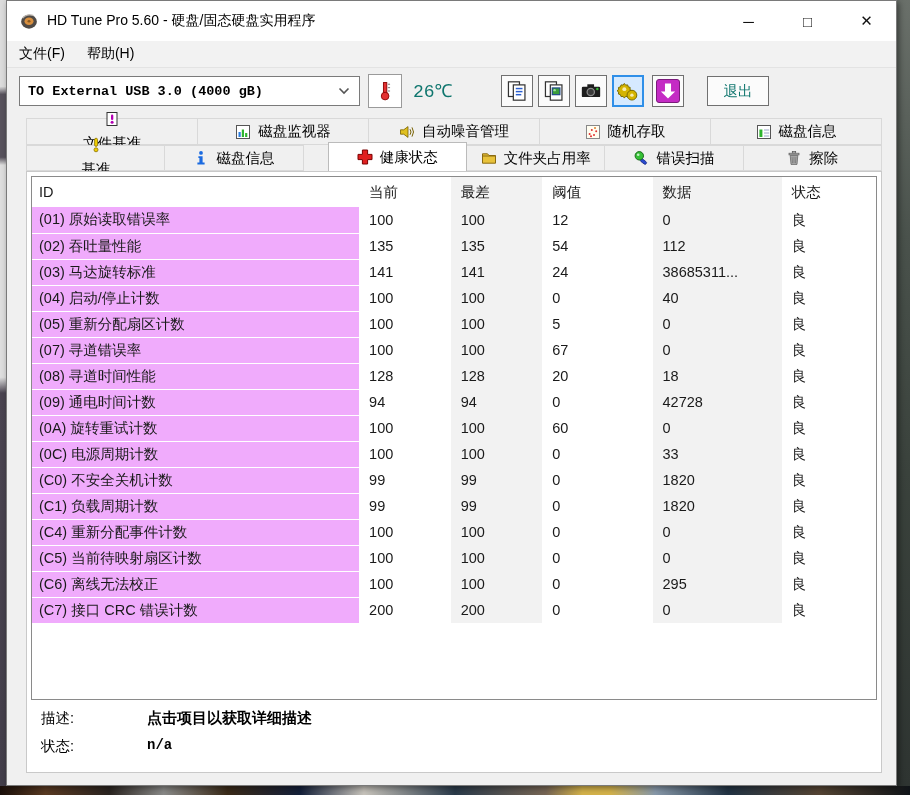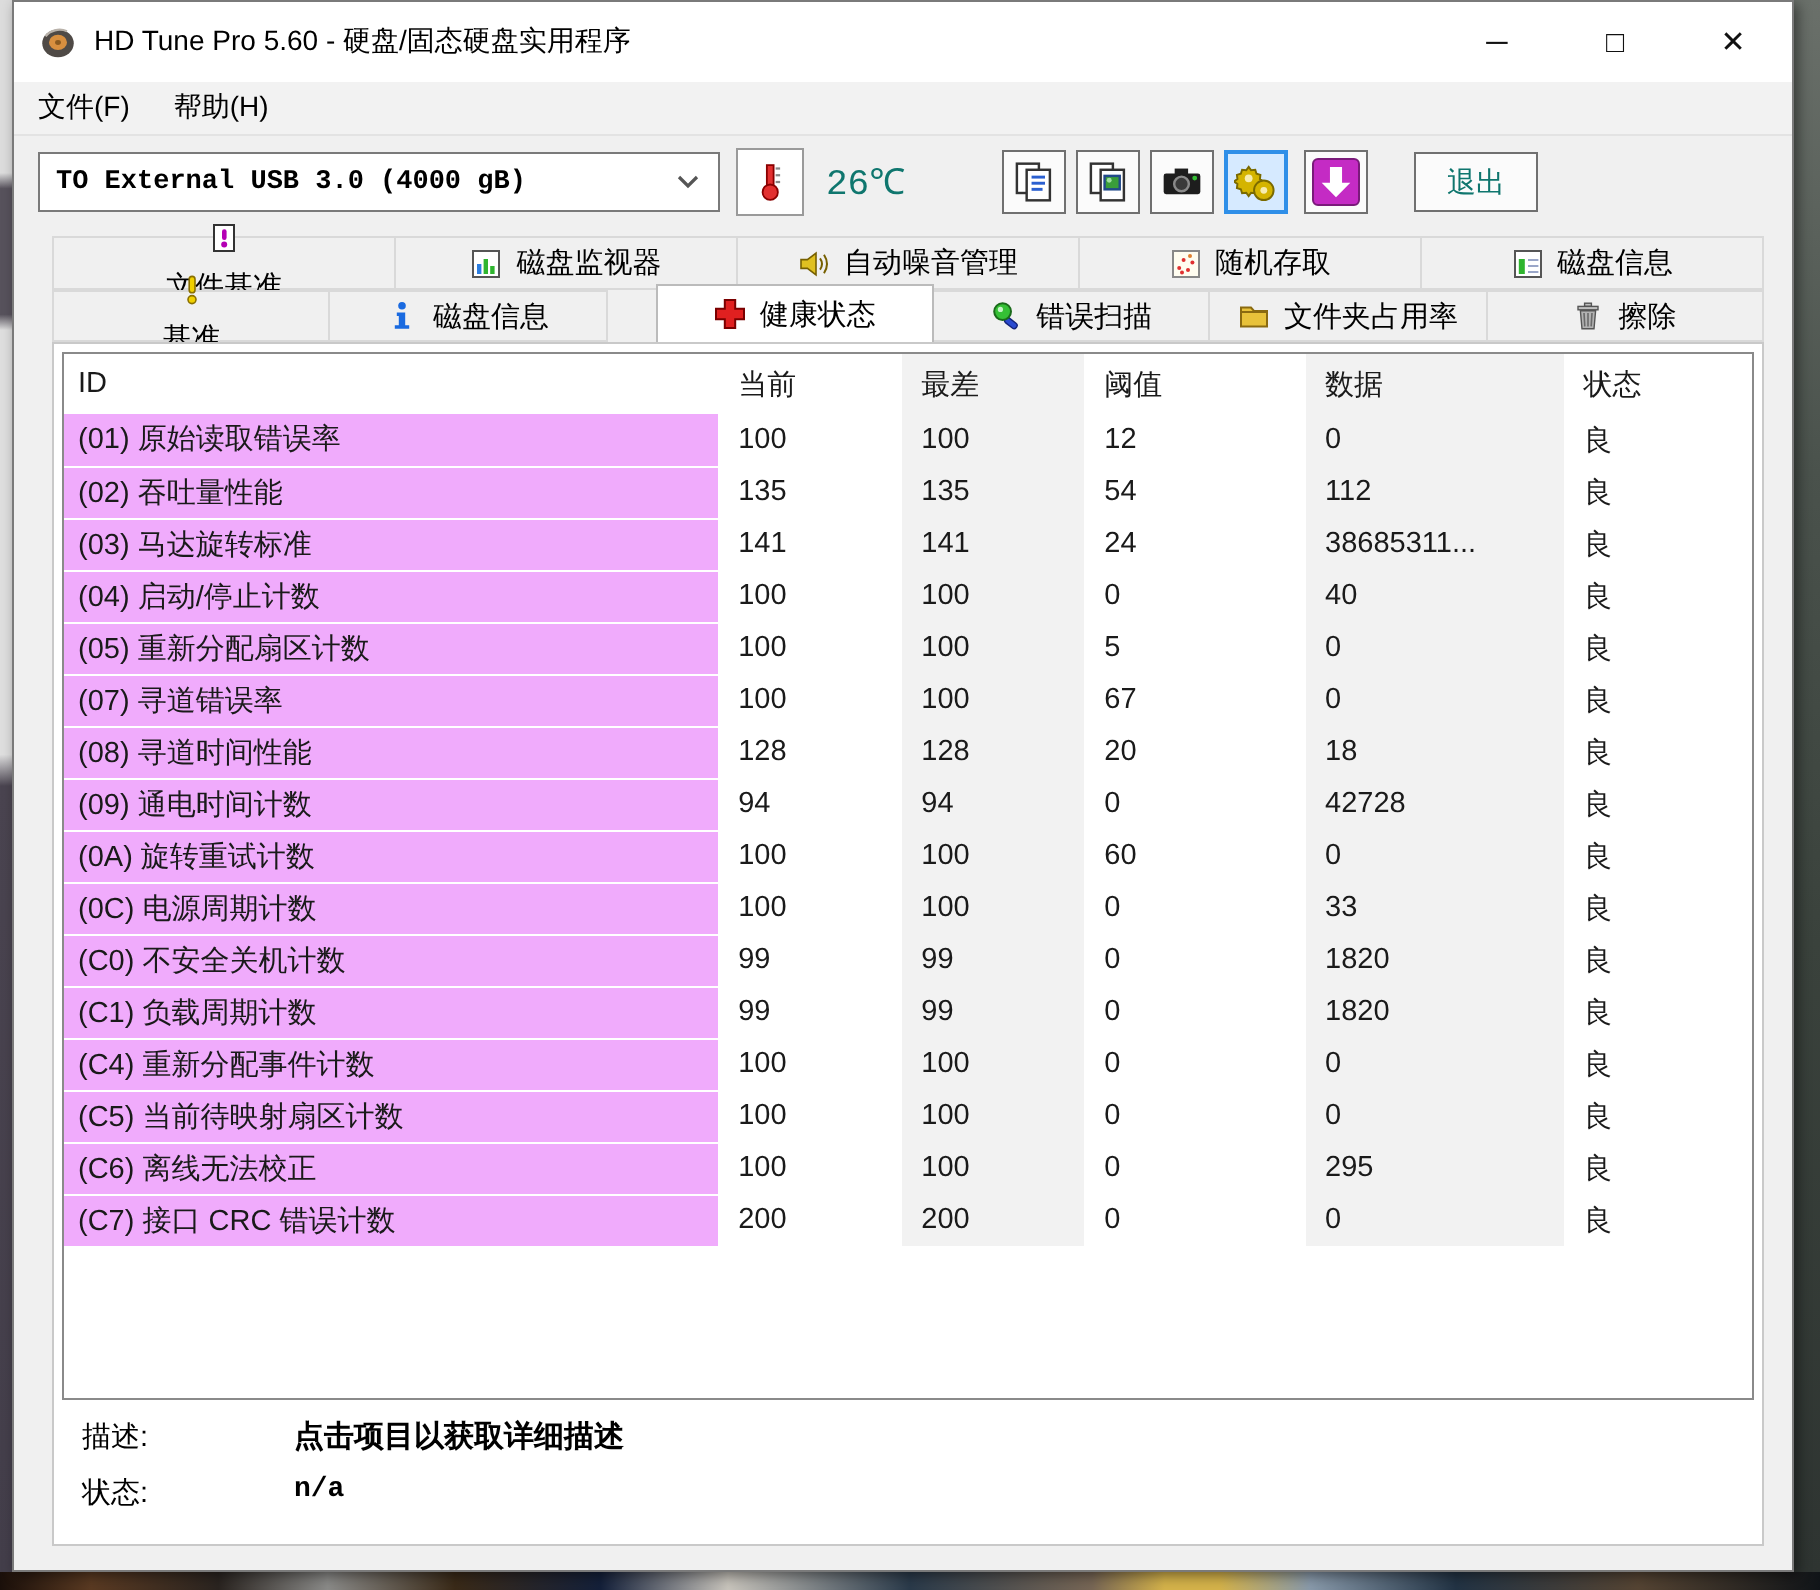--- a/index.html
+++ b/index.html
@@ -232,32 +232,32 @@
       <span>磁盘信息</span>
     </div>
     <div class="tab selected">
       <svg viewBox="0 0 16 16">
         <path d="M5.4 1h5.2v4.4H15v5.2h-4.4V15H5.4v-4.4H1V5.4h4.4z" fill="#e02020" stroke="#7a0000" stroke-width="1"></path>
       </svg>
       <span>健康状态</span>
     </div>
     <div class="tab">
       <svg viewBox="0 0 16 16">
+        <path d="M1.5 3.8h5l1.5 1.7h6.5V13.2h-13z" fill="#e8c23a" stroke="#8a6a10"></path>
+        <path d="M1.5 6h13" stroke="#8a6a10" fill="none"></path>
+      </svg>
+      <span>文件夹占用率</span>
+    </div>
+    <div class="tab">
+      <svg viewBox="0 0 16 16">
         <rect x="8.6" y="8.2" width="7" height="3" rx="1.4" transform="rotate(38 8.6 8.2)" fill="#2a4ad0" stroke="#14247a" stroke-width="0.7"></rect>
         <circle cx="6.3" cy="5.8" r="4.2" fill="#35c035" stroke="#1a6a1a"></circle>
         <circle cx="5.2" cy="4.7" r="1.3" fill="#c6f2c6"></circle>
       </svg>
       <span>错误扫描</span>
-    </div>
-    <div class="tab">
-      <svg viewBox="0 0 16 16">
-        <path d="M1.5 3.8h5l1.5 1.7h6.5V13.2h-13z" fill="#e8c23a" stroke="#8a6a10"></path>
-        <path d="M1.5 6h13" stroke="#8a6a10" fill="none"></path>
-      </svg>
-      <span>文件夹占用率</span>
     </div>
     <div class="tab">
       <svg viewBox="0 0 16 16">
         <rect x="6.3" y="1.6" width="3.4" height="1.6" fill="#c0c0c0" stroke="#555" stroke-width="0.7"></rect>
         <rect x="3" y="3.2" width="10" height="1.7" fill="#c0c0c0" stroke="#555" stroke-width="0.7"></rect>
         <path d="M4.2 5.4h7.6l-.8 9H5z" fill="#b2b2b2" stroke="#555" stroke-width="0.7"></path>
         <g stroke="#6a6a6a" stroke-width="0.8">
           <line x1="6" y1="6.5" x2="6.4" y2="13.2"></line>
           <line x1="8" y1="6.5" x2="8" y2="13.2"></line>
           <line x1="10" y1="6.5" x2="9.6" y2="13.2"></line>

